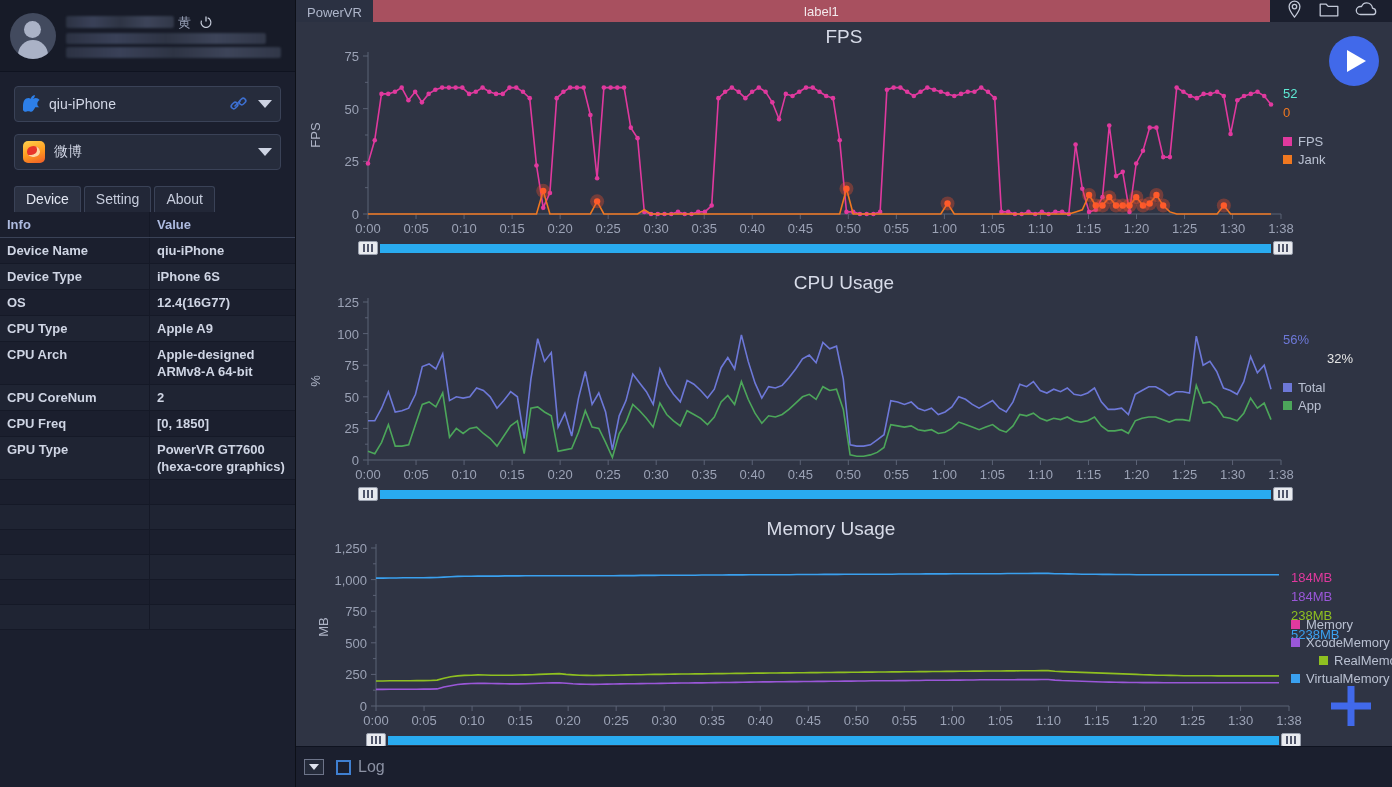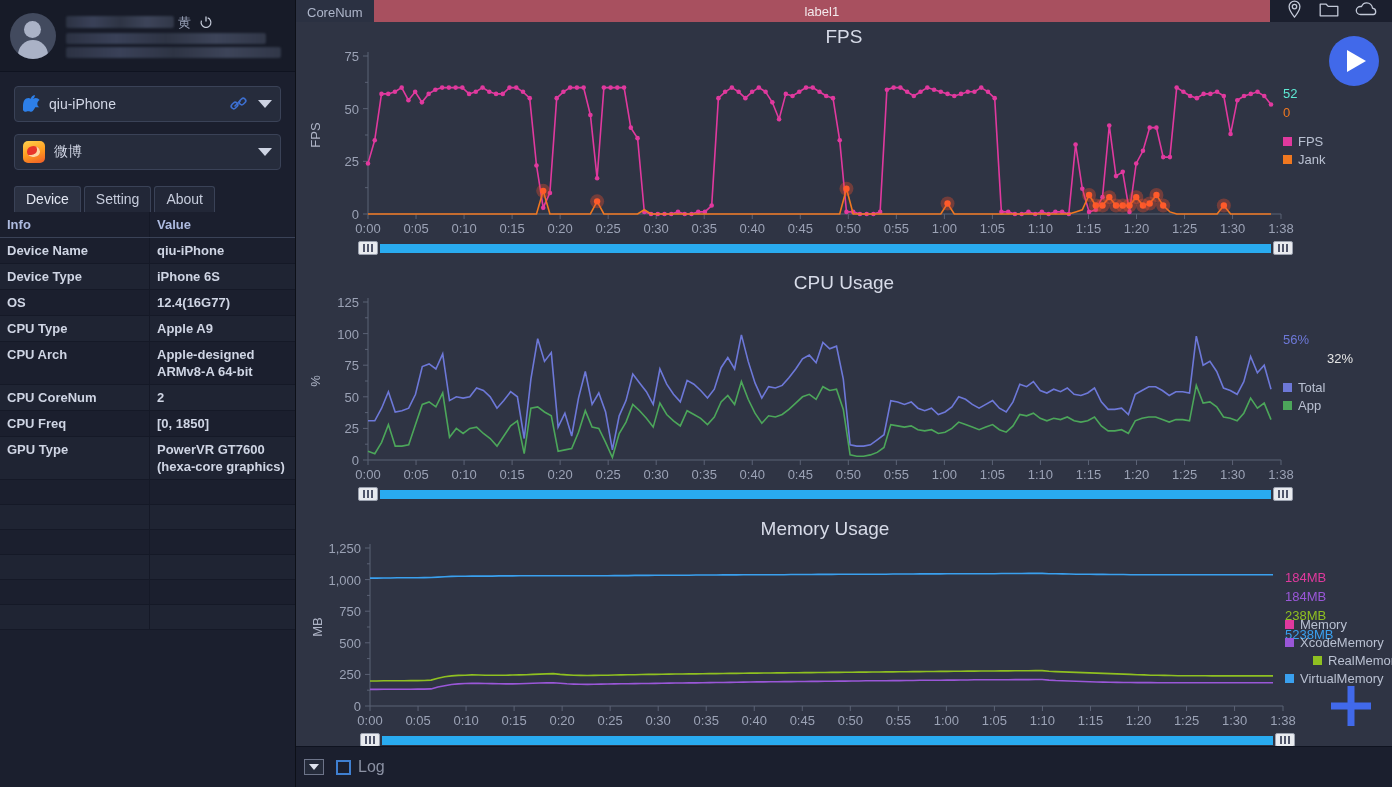--- a/index.html
+++ b/index.html
@@ -259,21 +259,21 @@
             <div class="it-c k"></div>
             <div class="it-c v"></div>
           </div>
         </div>
     </div>
   </div>
 
   <div id="main">
 
     <div id="topbar">
-      <div id="scene-tab">CoreNum</div>
+      <div id="scene-tab">PowerVR</div>
       <div id="label-bar">label1</div>
       <div id="topicons">
         <span>
           <svg width="17" height="19" viewBox="0 0 17 19">
             <path d="M8.5 1.2c-3 0-5.4 2.4-5.4 5.4 0 4 5.4 10.5 5.4 10.5s5.4-6.5 5.4-10.5c0-3-2.4-5.4-5.4-5.4z" fill="none" stroke="#c3c9d8" stroke-width="1.3"></path>
             <circle cx="8.5" cy="6.6" r="2.2" fill="none" stroke="#c3c9d8" stroke-width="1.3"></circle>
           </svg>
         </span>
         <span>
           <svg width="20" height="17" viewBox="0 0 20 17">
@@ -625,21 +625,21 @@
               <i></i>
             </div>
             <div class="slider-track"></div>
             <div class="slider-handle">
               <i></i>
               <i></i>
               <i></i>
             </div>
           </div>
         </div>
-        <div class="chart-block" style="position: absolute; left: 2px; top: 492px; width: 1054px; height: 246px;">
+        <div class="chart-block" style="position: absolute; left: 8px; top: 492px; width: 1054px; height: 246px;">
           <div class="chart-title">Memory Usage</div>
           <svg width="1096" height="246" style="position: absolute; left: 0px; top: 0px;">
             <line x1="72" y1="30" x2="72" y2="192" stroke="#5b6275" stroke-width="1"></line>
             <line x1="72" y1="192" x2="985" y2="192" stroke="#5b6275" stroke-width="1"></line>
             <line x1="67" y1="192" x2="72" y2="192" stroke="#5b6275"></line>
             <text x="63" y="197" text-anchor="end" class="axis-text">0</text>
             <line x1="67" y1="160.4" x2="72" y2="160.4" stroke="#5b6275"></line>
             <text x="63" y="165.4" text-anchor="end" class="axis-text">250</text>
             <line x1="67" y1="128.8" x2="72" y2="128.8" stroke="#5b6275"></line>
             <text x="63" y="133.8" text-anchor="end" class="axis-text">500</text>

